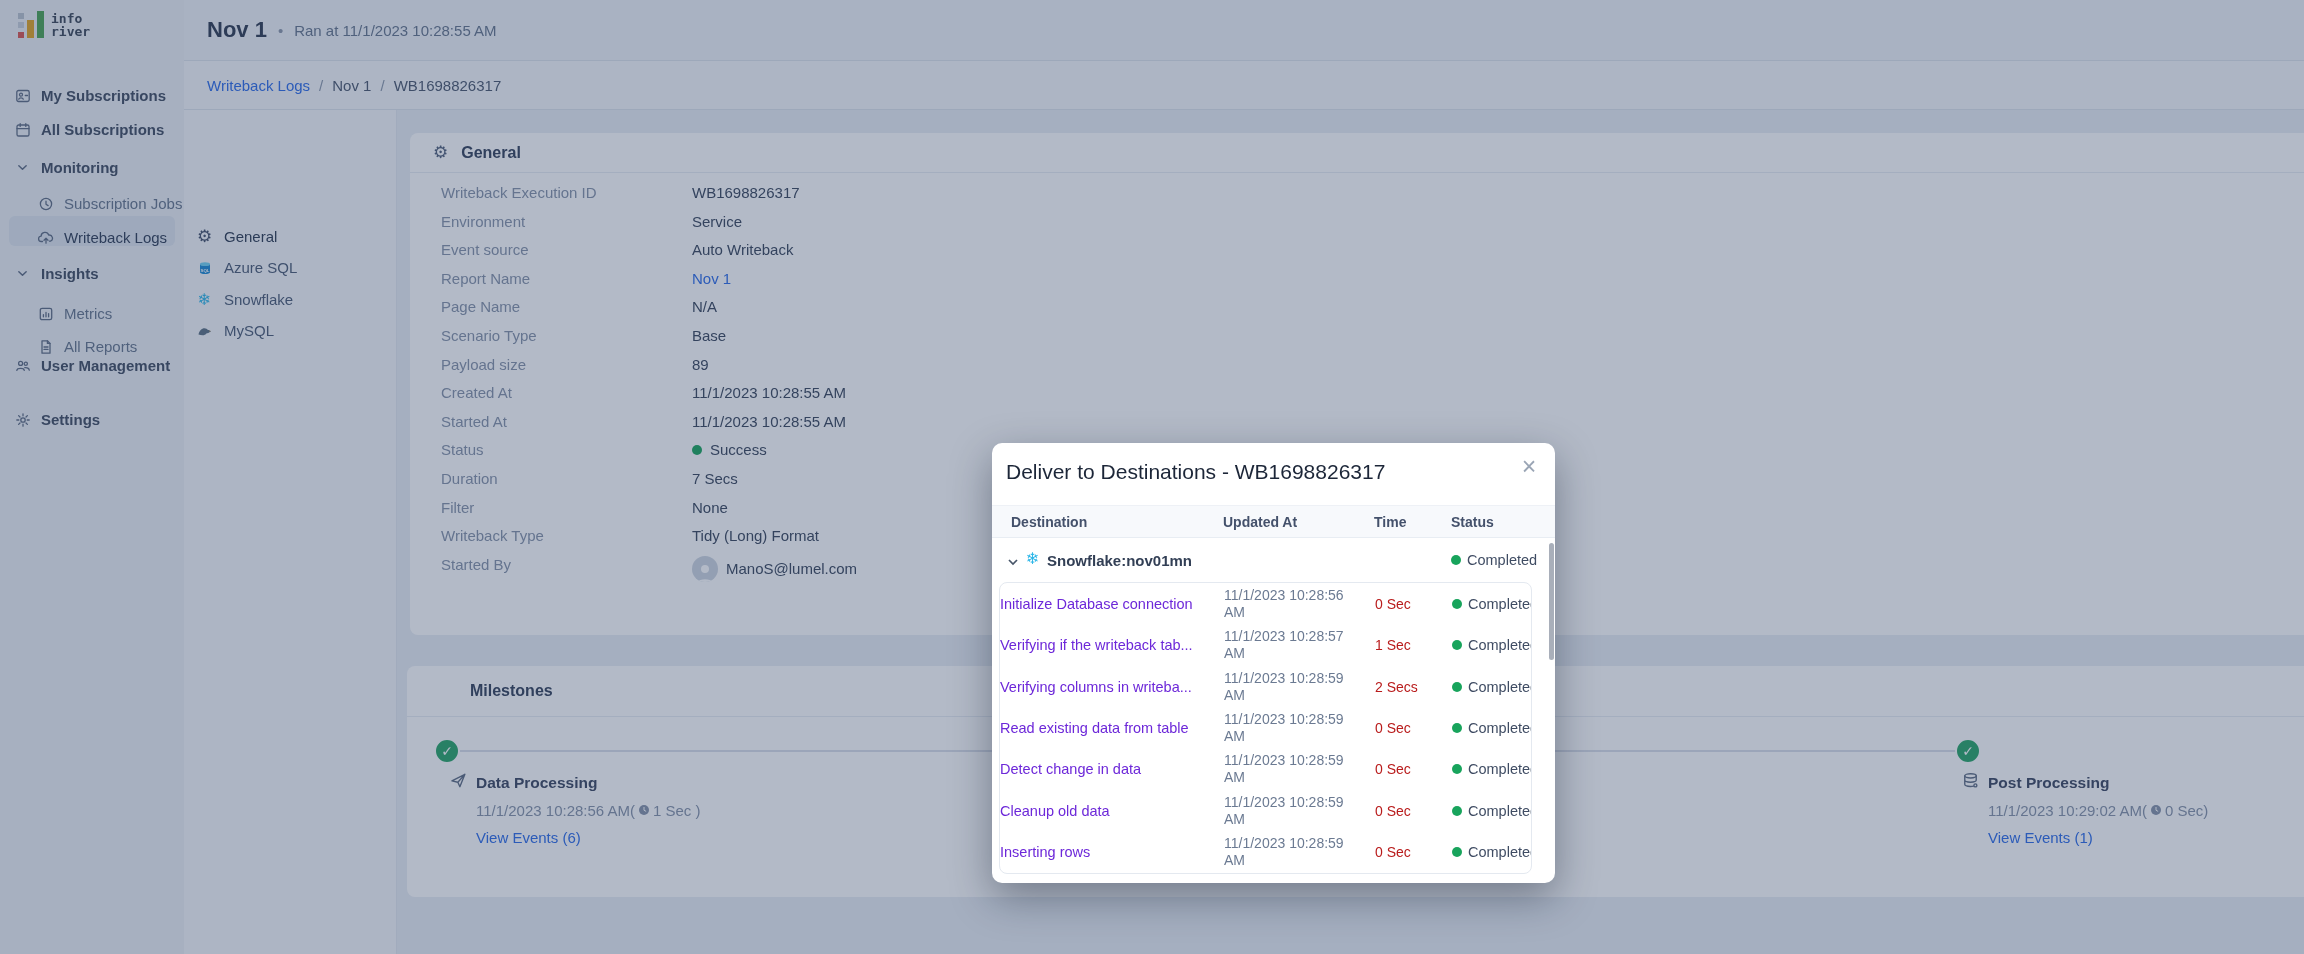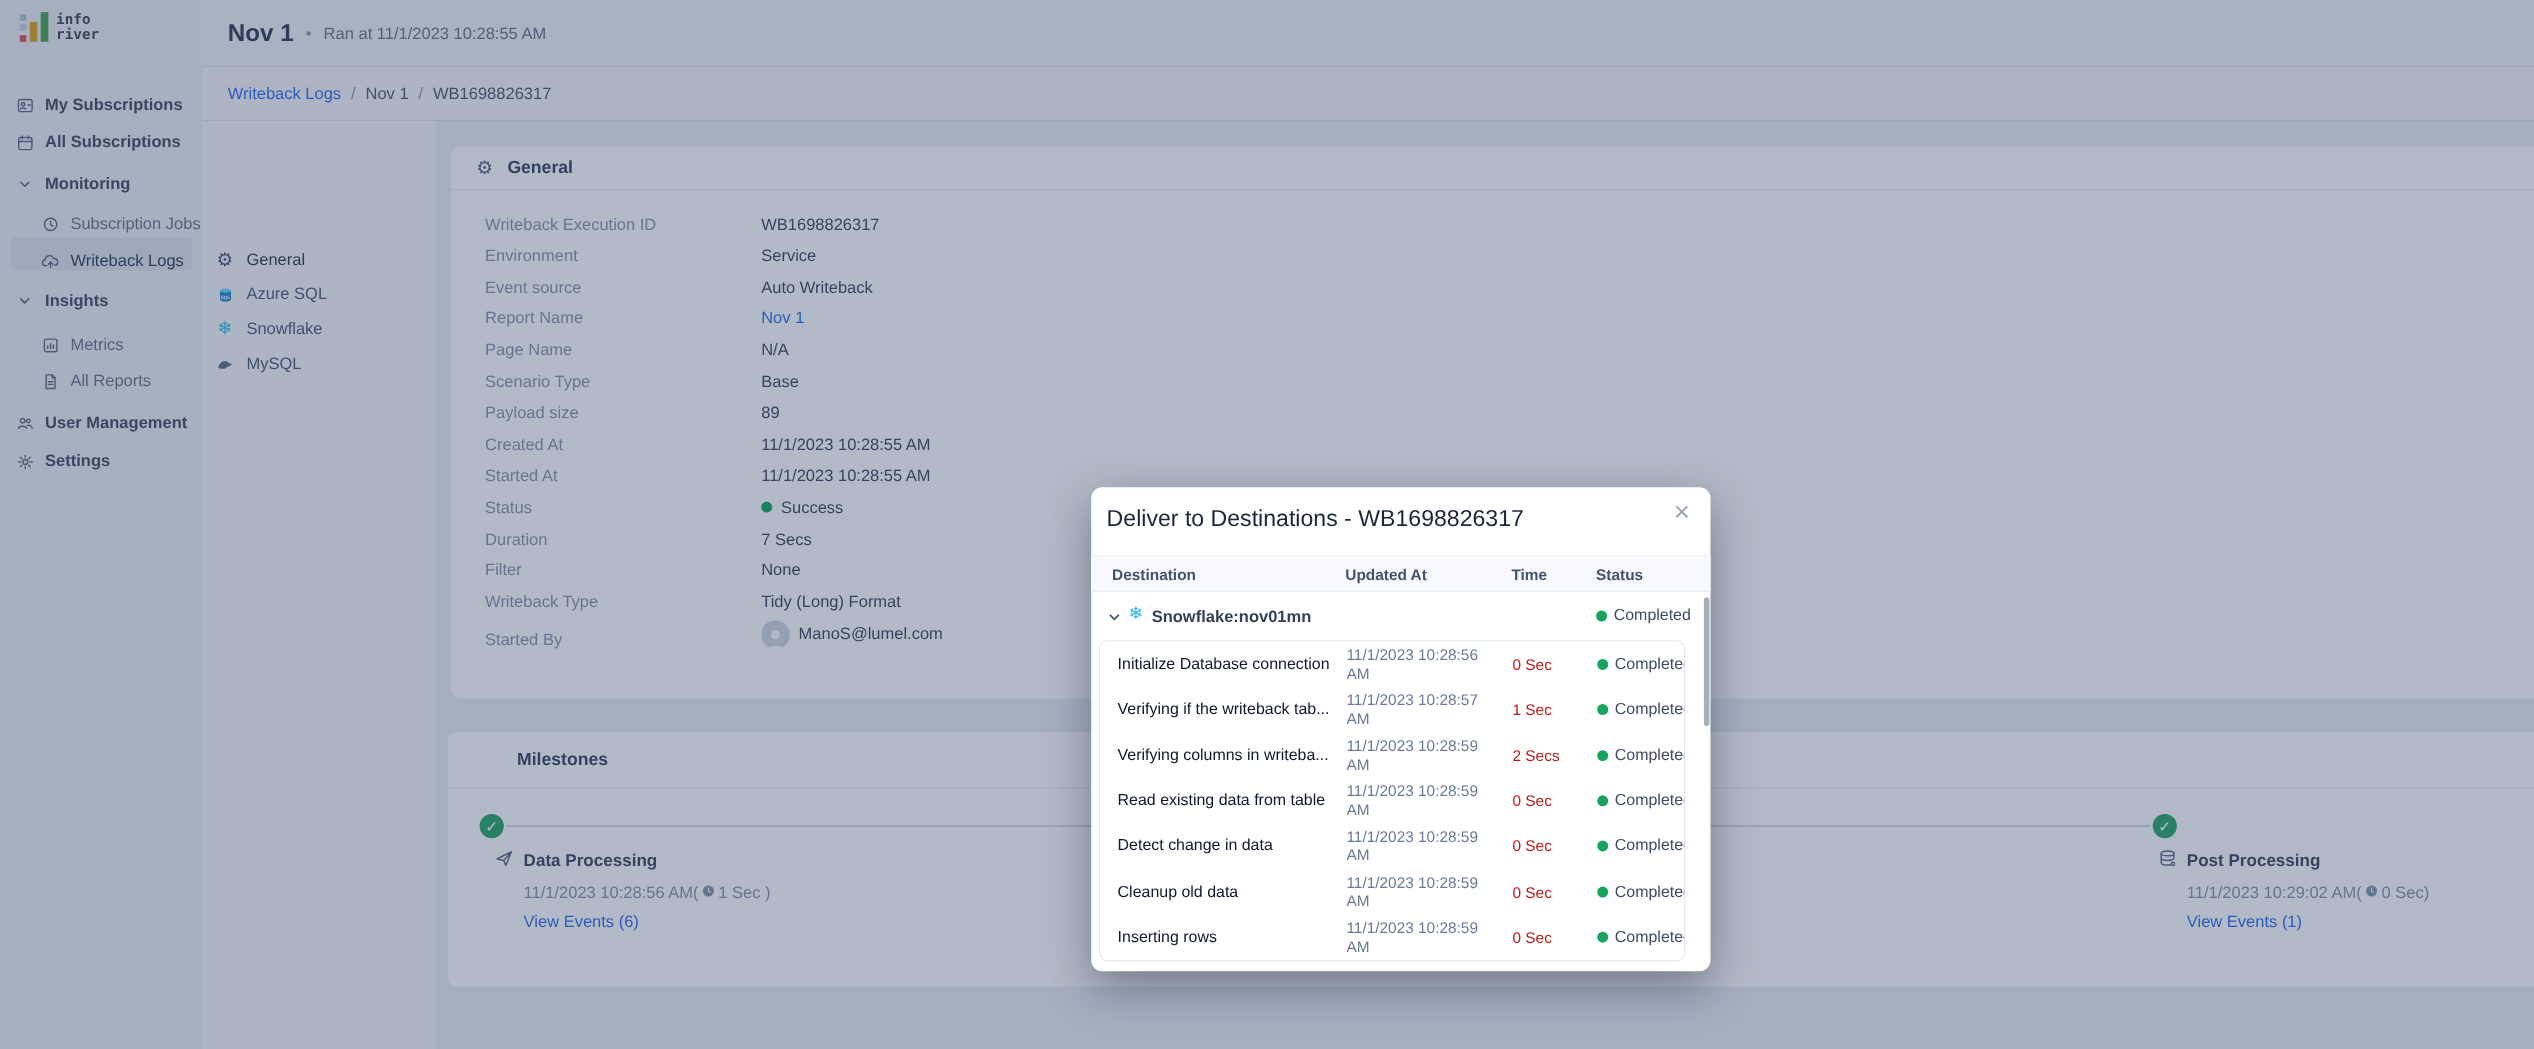--- a/index.html
+++ b/index.html
@@ -56,21 +56,21 @@
   .gear-glyph { font-size:17px; color:#51607a; line-height:1; }
   .snow-glyph { font-size:16px; color:#29b5e8; line-height:1; }
   
   .content { position:absolute; left:397px; top:110px; right:0; bottom:0; background:#eaeef4; }
   .card { position:absolute; background:#ffffff; border-radius:8px 0 0 8px; }
   .card-general { left:13px; top:23px; right:0; height:502px; }
   .card-head { display:flex; align-items:center; gap:13px; height:40px;
     padding-left:23px; border-bottom:1px solid #e8edf3; }
   .card-head .title { font-size:16px; font-weight:600; color:#33405a; }
   .fields { padding-top:11px; }
-  .f-row { display:flex; align-items:flex-end; height:28.6px; padding-left:31px; font-size:15px; }
+  .f-row { display:flex; align-items:flex-start; height:28.6px; padding-left:31px; font-size:15px; }
   .f-row.tall { height:34px; }
   .f-label { width:251px; color:#8592a8; }
   .f-value { color:#39465c; display:flex; align-items:center; gap:8px; }
   .f-link { color:#2c6be8; cursor:pointer; }
   .dot { width:10px; height:10px; border-radius:50%; background:#18a45c; display:inline-block; }
   .avatar { width:26px; height:26px; border-radius:50%; background:#cdd5e0;
     display:flex; align-items:flex-end; justify-content:center; overflow:hidden; }
   
   .card-milestones { left:10px; top:556px; right:0; height:231px; }
   .ms-head { display:flex; align-items:center; height:51px; padding-left:63px;
@@ -104,21 +104,21 @@
   .m-grow .gchev { position:absolute; left:15px; top:13px; }
   .gchev svg { width:12px; height:12px; stroke:#475569; fill:none; stroke-width:1.7; }
   .m-grow .gsnow { position:absolute; left:34px; top:10px; }
   .m-grow .gname { position:absolute; left:55px; font-size:15px; font-weight:700; color:#323f55; }
   .m-grow .gdot { position:absolute; left:459px; }
   .m-grow .gstat { position:absolute; left:475px; font-size:14.5px; color:#3f4c63; }
   .m-steps { position:absolute; left:7px; top:139px; width:533px; height:292px;
     border:1px solid #e4e9f0; border-radius:8px; background:#fff; overflow:hidden;
     display:flex; flex-direction:column; }
   .st-row { flex:1; display:flex; align-items:center; position:relative; }
-  .st-name { position:absolute; left:16px; width:200px; font-size:14.5px; color:#0f172a; }
+  .st-name { position:absolute; left:0; width:200px; font-size:14.5px; color:#6d28d9; }
   .st-upd  { position:absolute; left:224px; width:132px; font-size:14px; line-height:17px; color:#6b7a92; }
   .st-time { position:absolute; left:375px; font-size:14px; color:#b91c1c; }
   .st-dot  { position:absolute; left:452px; }
   .st-stat { position:absolute; left:468px; font-size:14.5px; color:#3f4c63; }
   .m-scrollbar { position:absolute; left:557px; top:100px; width:5px; height:117px;
     background:#a9afba; border-radius:3px; cursor:pointer; }
 </style>
 </head>
 <body>
 
@@ -212,21 +212,21 @@
     <div class="s-item child" style="top:325px">
       <span class="s-ic">
         <svg viewBox="0 0 16 16">
             <path d="M4 1.8h5.4l2.6 2.6v9.8H4z"></path>
             <path d="M9.4 1.8v2.6H12M6 8h4M6 10.4h4"></path>
           </svg>
       </span>
       <span>All Reports</span>
     </div>
 
-    <div class="s-item" style="top:363px">
+    <div class="s-item" style="top:344px">
       <span class="s-ic">
         <svg viewBox="0 0 16 16">
             <circle cx="5.6" cy="5.4" r="2"></circle>
             <circle cx="10.8" cy="5.8" r="1.6"></circle>
             <path d="M1.8 12.4c.5-2.6 7-2.6 7.5 0M9.8 9.7c2.4-.4 4.3.6 4.5 2.5"></path>
           </svg>
       </span>
       <span>User Management</span>
     </div>
 

